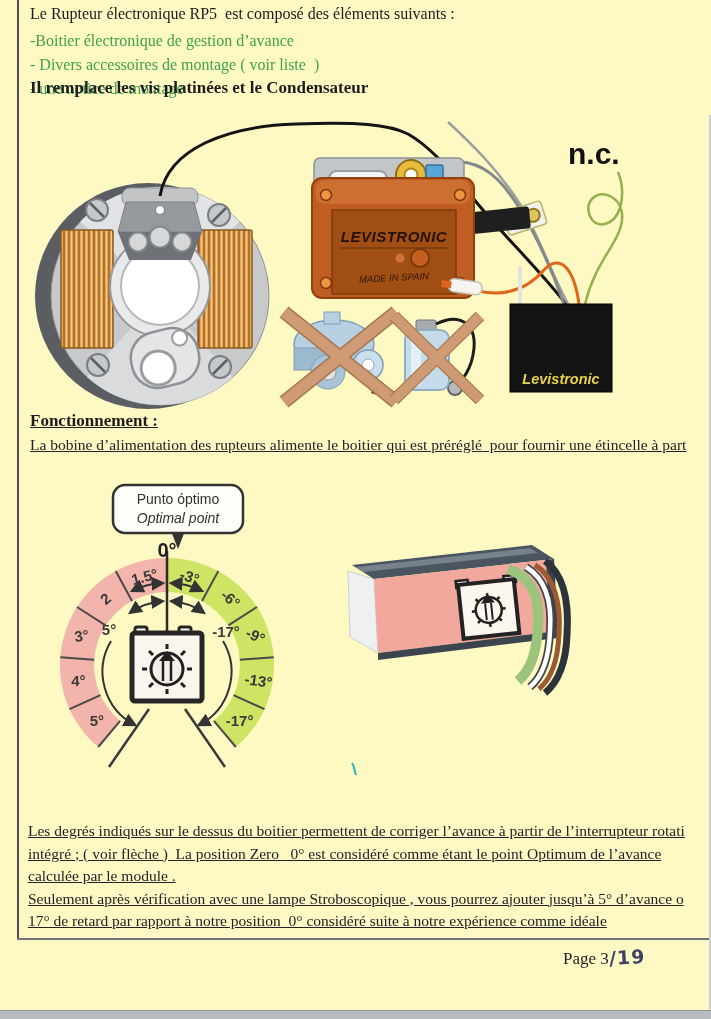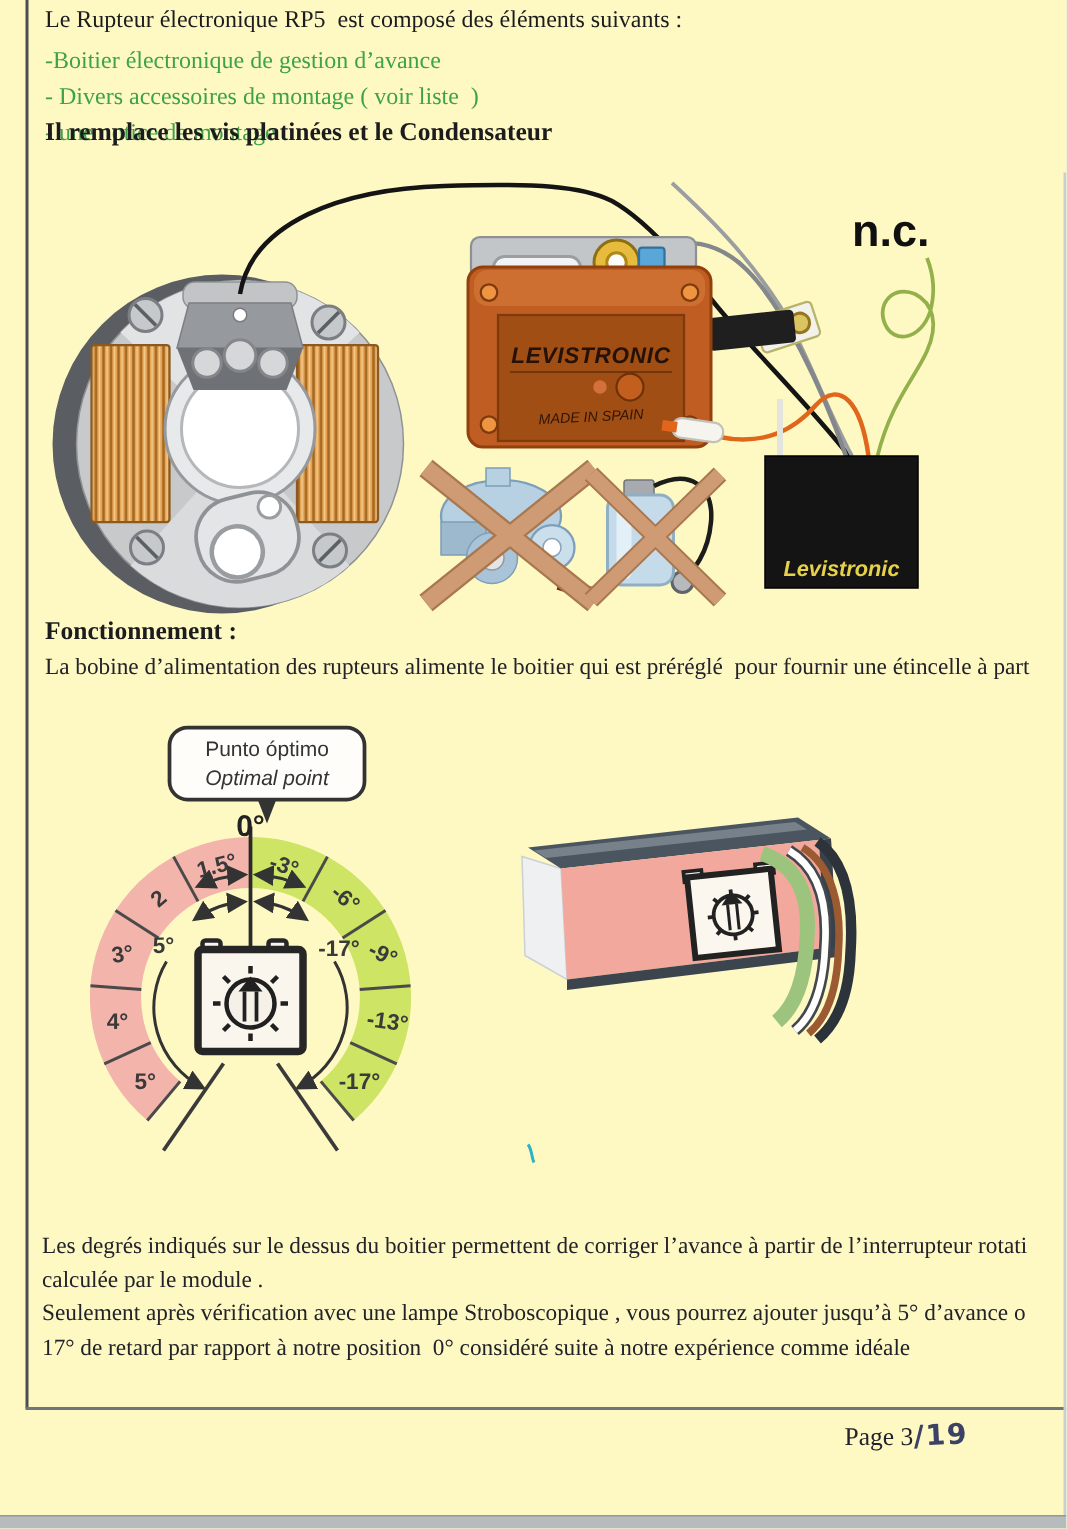--- a/index.html
+++ b/index.html
@@ -1,24 +1,24 @@
 <!DOCTYPE html>
 <html><head>
 <meta charset="utf-8">
 <style>
   html,body{margin:0;padding:0;background:#e8e8e8;}
   #page{position:relative;width:711px;height:1019px;background:#fef9c3;overflow:hidden;
         font-family:"Liberation Serif",serif;color:#1c1c1e;}
   .abs{position:absolute;}
   .line{white-space:pre;overflow:hidden;}
-  .body-text{font-size:15.5px;line-height:22.5px;color:#22222a;}
+  .body-text{font-size:15.5px;line-height:22.5px;color:#22222a;text-decoration:underline;}
   .intro{left:30px;top:5px;font-size:16px;}
   .green-list{left:30px;top:29px;font-weight:normal;color:#3ea24b;font-size:16px;line-height:24px;}
   .replaces{left:30px;top:78px;font-weight:bold;font-size:17px;}
-  .section-title{left:30px;top:411px;font-weight:bold;font-size:17px;}
+  .section-title{left:30px;top:411px;font-weight:bold;font-size:17px;text-decoration:underline;}
   .par1{left:30px;top:434px;width:681px;}
   .par2{left:28px;top:820px;width:683px;}
   .rule-left{left:17px;top:0;width:2px;height:939px;background:#4b4e53;}
   .rule-bottom{left:17px;top:938px;width:694px;height:2px;background:#717479;}
   .rule-right{right:0;top:115px;width:2px;height:904px;background:#cbced0;}
   .scan-bar{left:0;top:1010px;width:711px;height:9px;background:#b7bbbe;border-top:1px solid #94989c;}
   .footer{left:563px;top:946px;font-size:17px;color:#23232d;}
   .footer .hand{font-family:"DejaVu Sans",sans-serif;font-weight:bold;font-size:19px;color:#3b4266;
         display:inline-block;transform:rotate(-3deg);letter-spacing:1px;}
   svg text{font-family:"Liberation Sans",sans-serif;}
@@ -293,20 +293,21 @@
       <path d="M205,36 C225,50 229,80 227,110 C226,140 217,158 205,168" stroke="#2d333a" stroke-width="7"></path>
     </g>
   </svg>
 
   <svg class="abs" style="left:350px;top:762px" width="8" height="14" viewBox="0 0 8 14">
     <path d="M2,1 C5,5 4,9 6,13" stroke="#2fb3c4" stroke-width="2" fill="none"></path>
   </svg>
 
   <div class="abs par2 body-text">
     <div class="line">Les degrés indiqués sur le dessus du boitier permettent de corriger l’avance à partir de l’interrupteur rotati</div>
+    <div class="line">intégré ; ( voir flèche )  La position Zero   0° est considéré comme étant le point Optimum de l’avance</div>
     <div class="line">calculée par le module .</div>
     <div class="line">Seulement après vérification avec une lampe Stroboscopique , vous pourrez ajouter jusqu’à 5° d’avance o</div>
     <div class="line">17° de retard par rapport à notre position  0° considéré suite à notre expérience comme idéale</div>
   </div>
 
   <div class="abs footer">
     <span>Page 3</span><span class="hand">/19</span>
   </div>
 
 </div>

